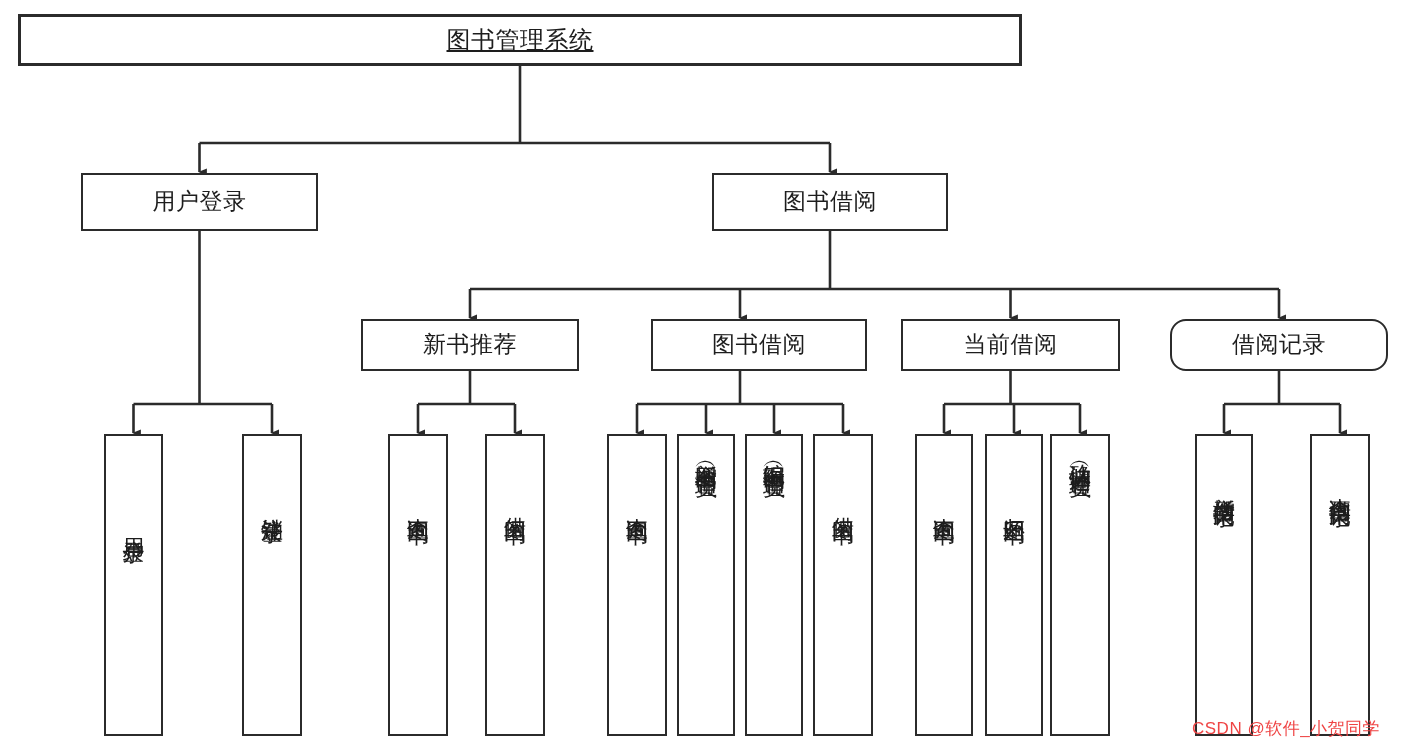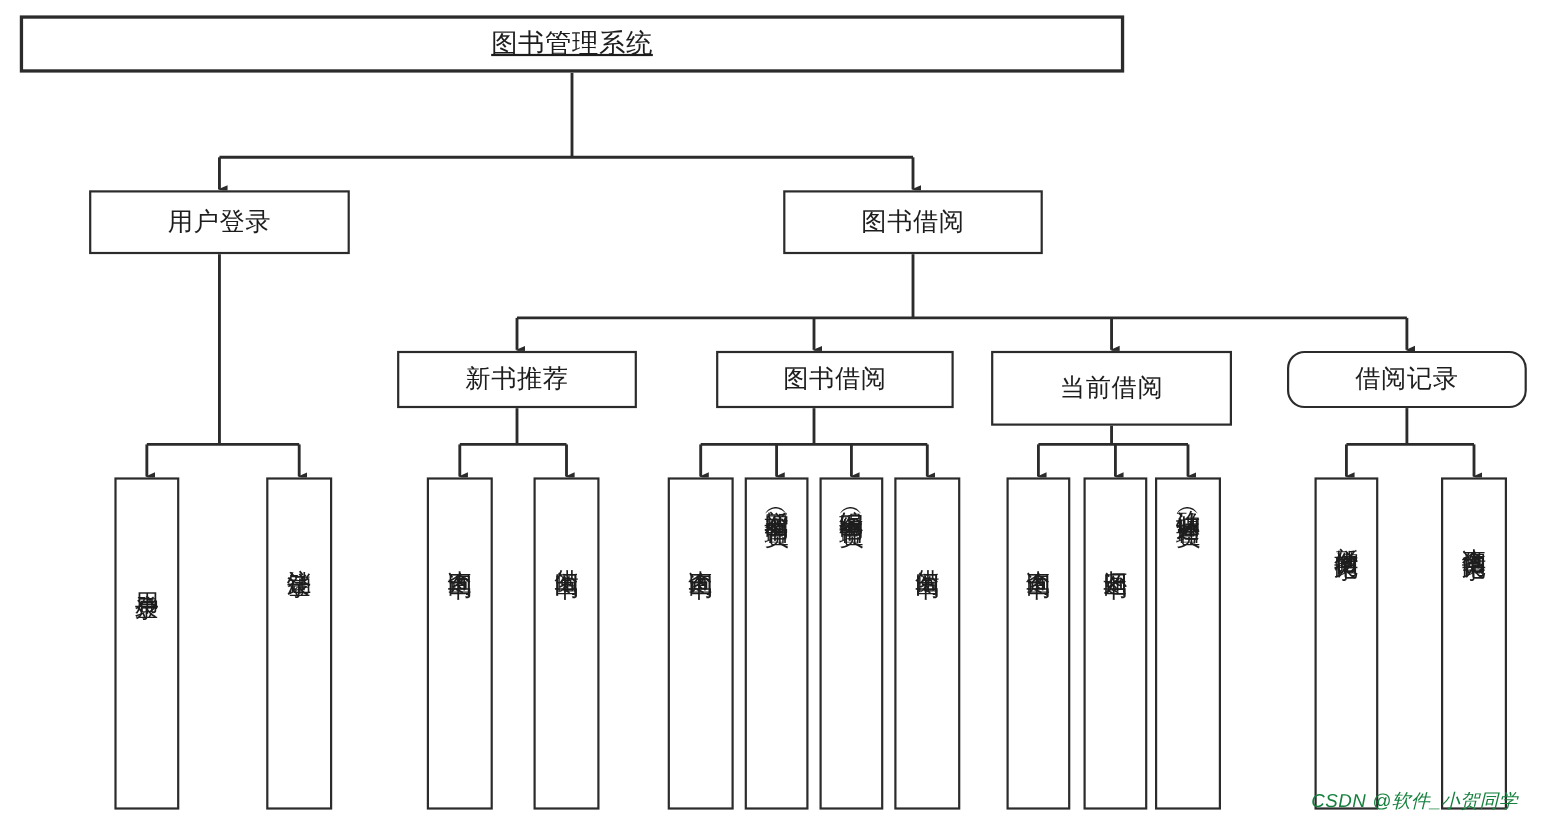--- a/index.html
+++ b/index.html
@@ -59,24 +59,23 @@
     writing-mode: vertical-rl;
     text-orientation: upright;
     font-size: 22px;
     letter-spacing: 2px;
     line-height: 1;
     margin: 0 auto;
   }
   .watermark {
     position: absolute;
     font-size: 17px;
-    color: #15803d;
+    color: #ef4444;
     white-space: nowrap;
     letter-spacing: 0.5px;
-    font-style: italic;
   }
 </style>
 </head>
 <body>
 
 <div id="canvas">
 
   <svg id="edges" viewBox="0 0 1405 747" xmlns="http://www.w3.org/2000/svg">
     <defs>
       <marker id="arrowhead" markerWidth="9" markerHeight="9" refX="4.2" refY="7.4" orient="auto" markerUnits="userSpaceOnUse">
@@ -129,21 +128,21 @@
       </div>
       <div class="node horizontal" style="left: 712px; top: 173px; width: 236px; height: 58px;">
         <span class="node-label">图书借阅</span>
       </div>
       <div class="node horizontal" style="left: 361px; top: 319px; width: 218px; height: 52px;">
         <span class="node-label">新书推荐</span>
       </div>
       <div class="node horizontal" style="left: 632px; top: 319px; width: 216px; height: 52px; margin-left: 19px;">
         <span class="node-label">图书借阅</span>
       </div>
-      <div class="node horizontal" style="left: 901px; top: 319px; width: 219px; height: 68px;">
+      <div class="node horizontal" style="left: 901px; top: 319px; width: 219px; height: 52px;">
         <span class="node-label">当前借阅</span>
       </div>
       <div class="node horizontal" style="left: 1170px; top: 319px; width: 218px; height: 52px; border-radius: 16px;">
         <span class="node-label">借阅记录</span>
       </div>
       <div class="node vertical" style="left: 104px; top: 434px; width: 59px; height: 302px;">
         <span class="node-label" style="margin-top: 84px;">用户登录</span>
       </div>
       <div class="node vertical" style="left: 242px; top: 434px; width: 60px; height: 302px;">
         <span class="node-label" style="margin-top: 64px;">注销登录</span>

